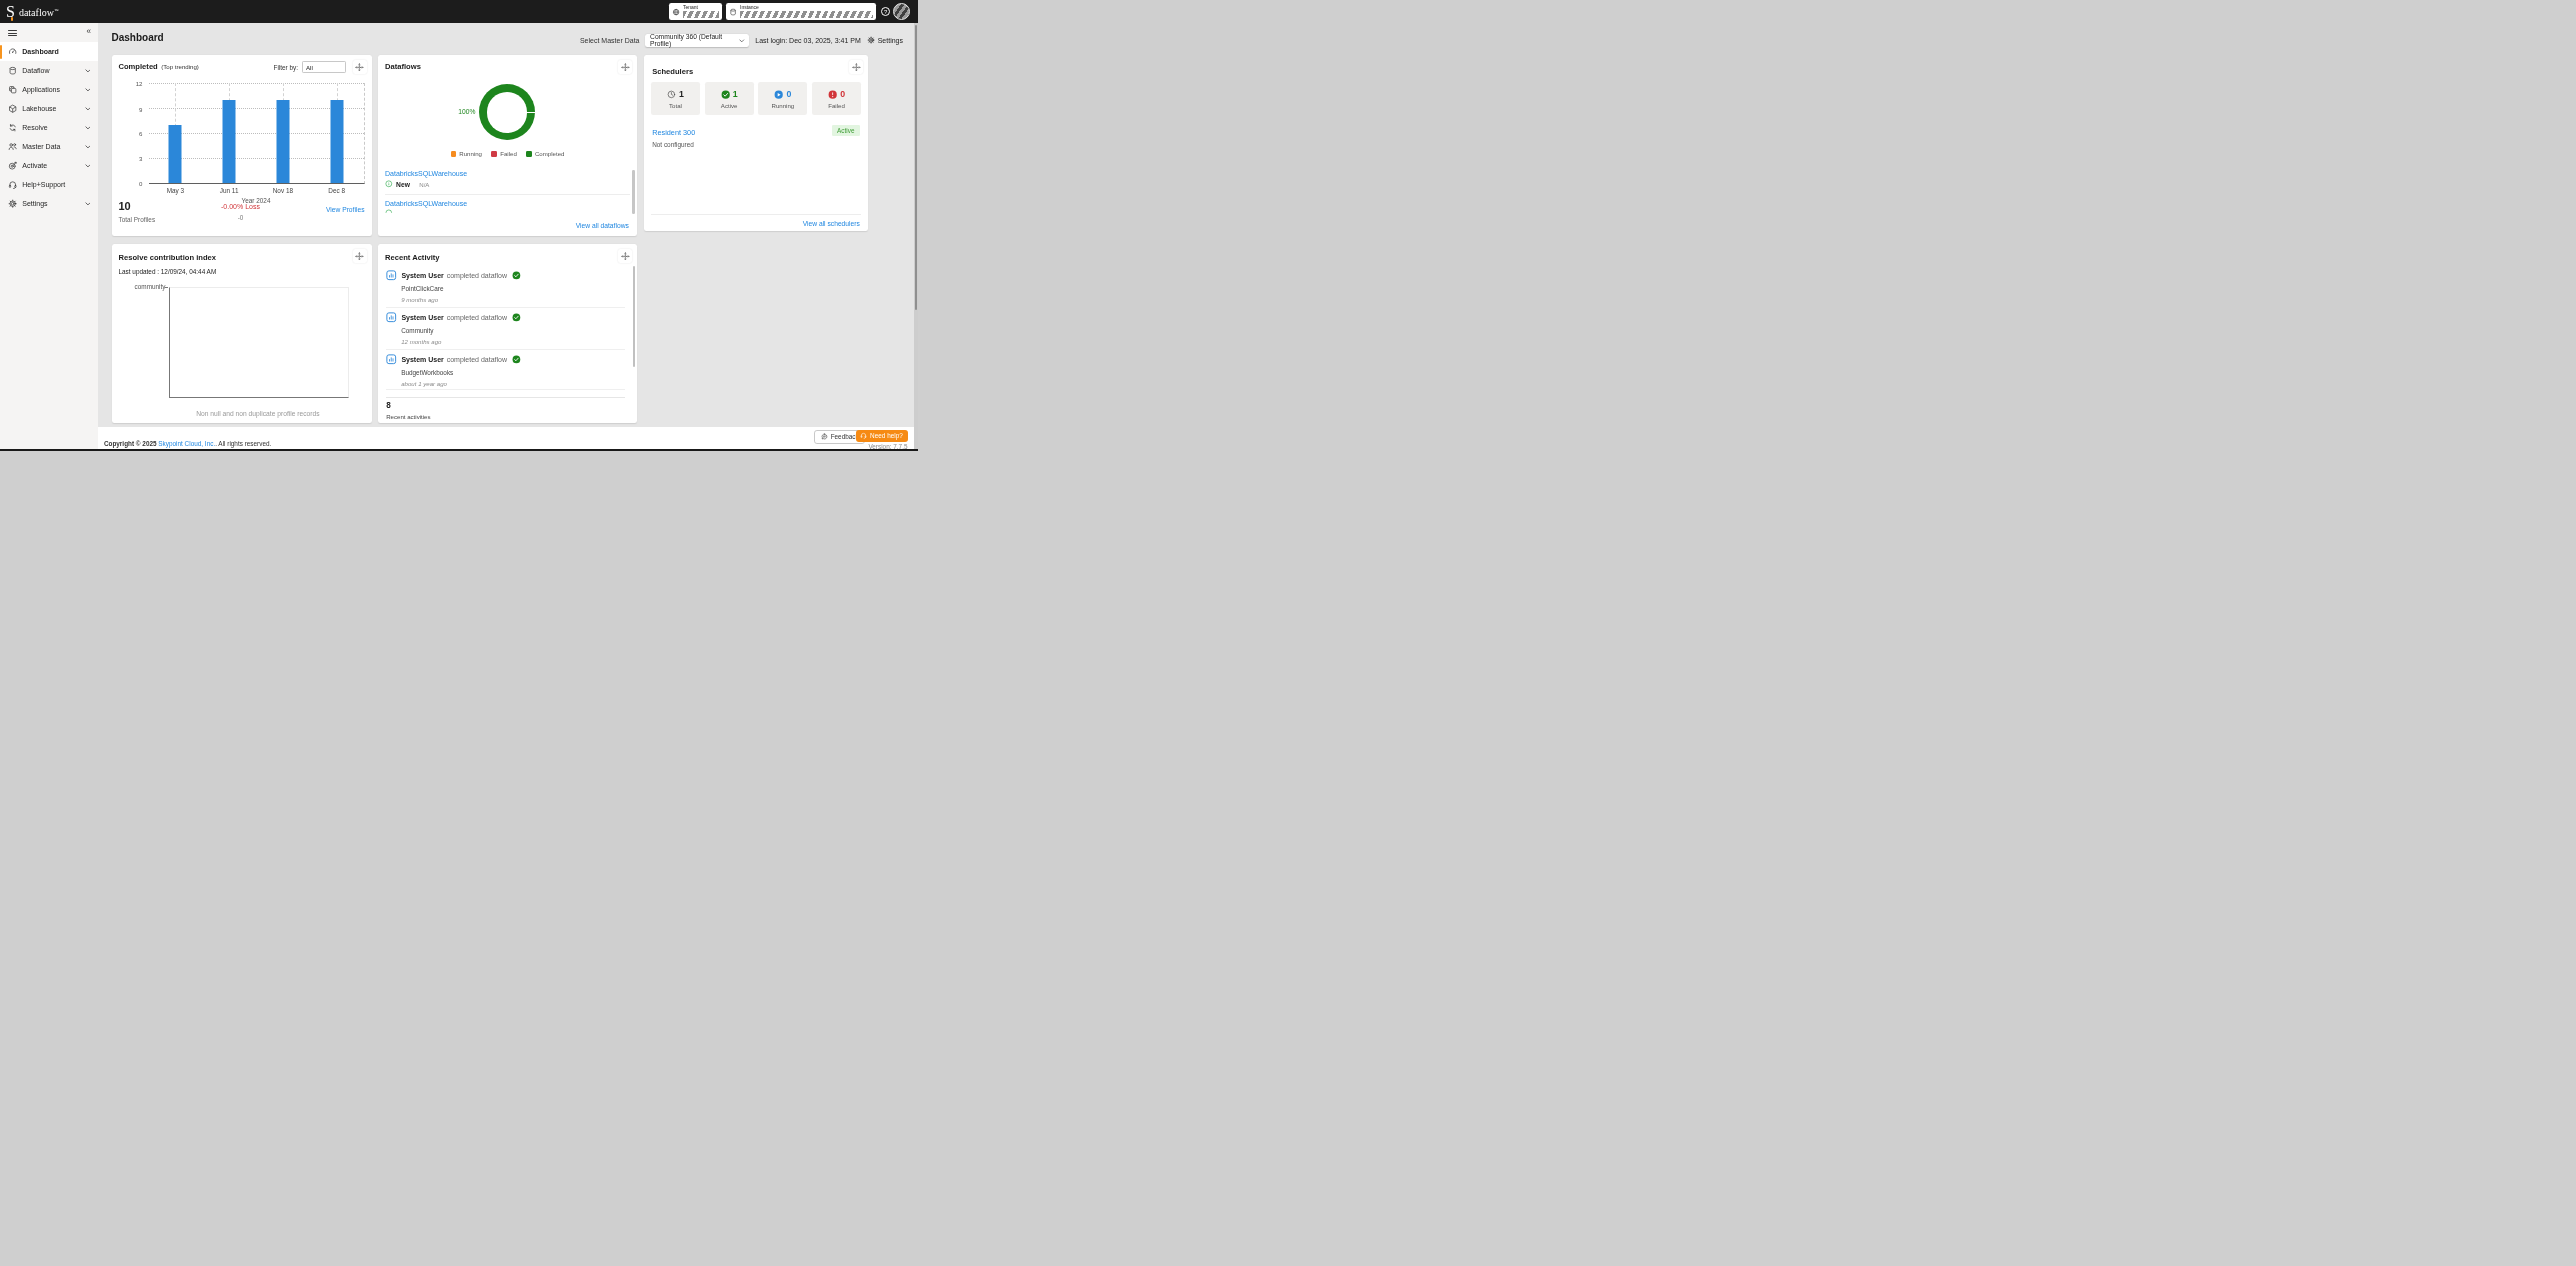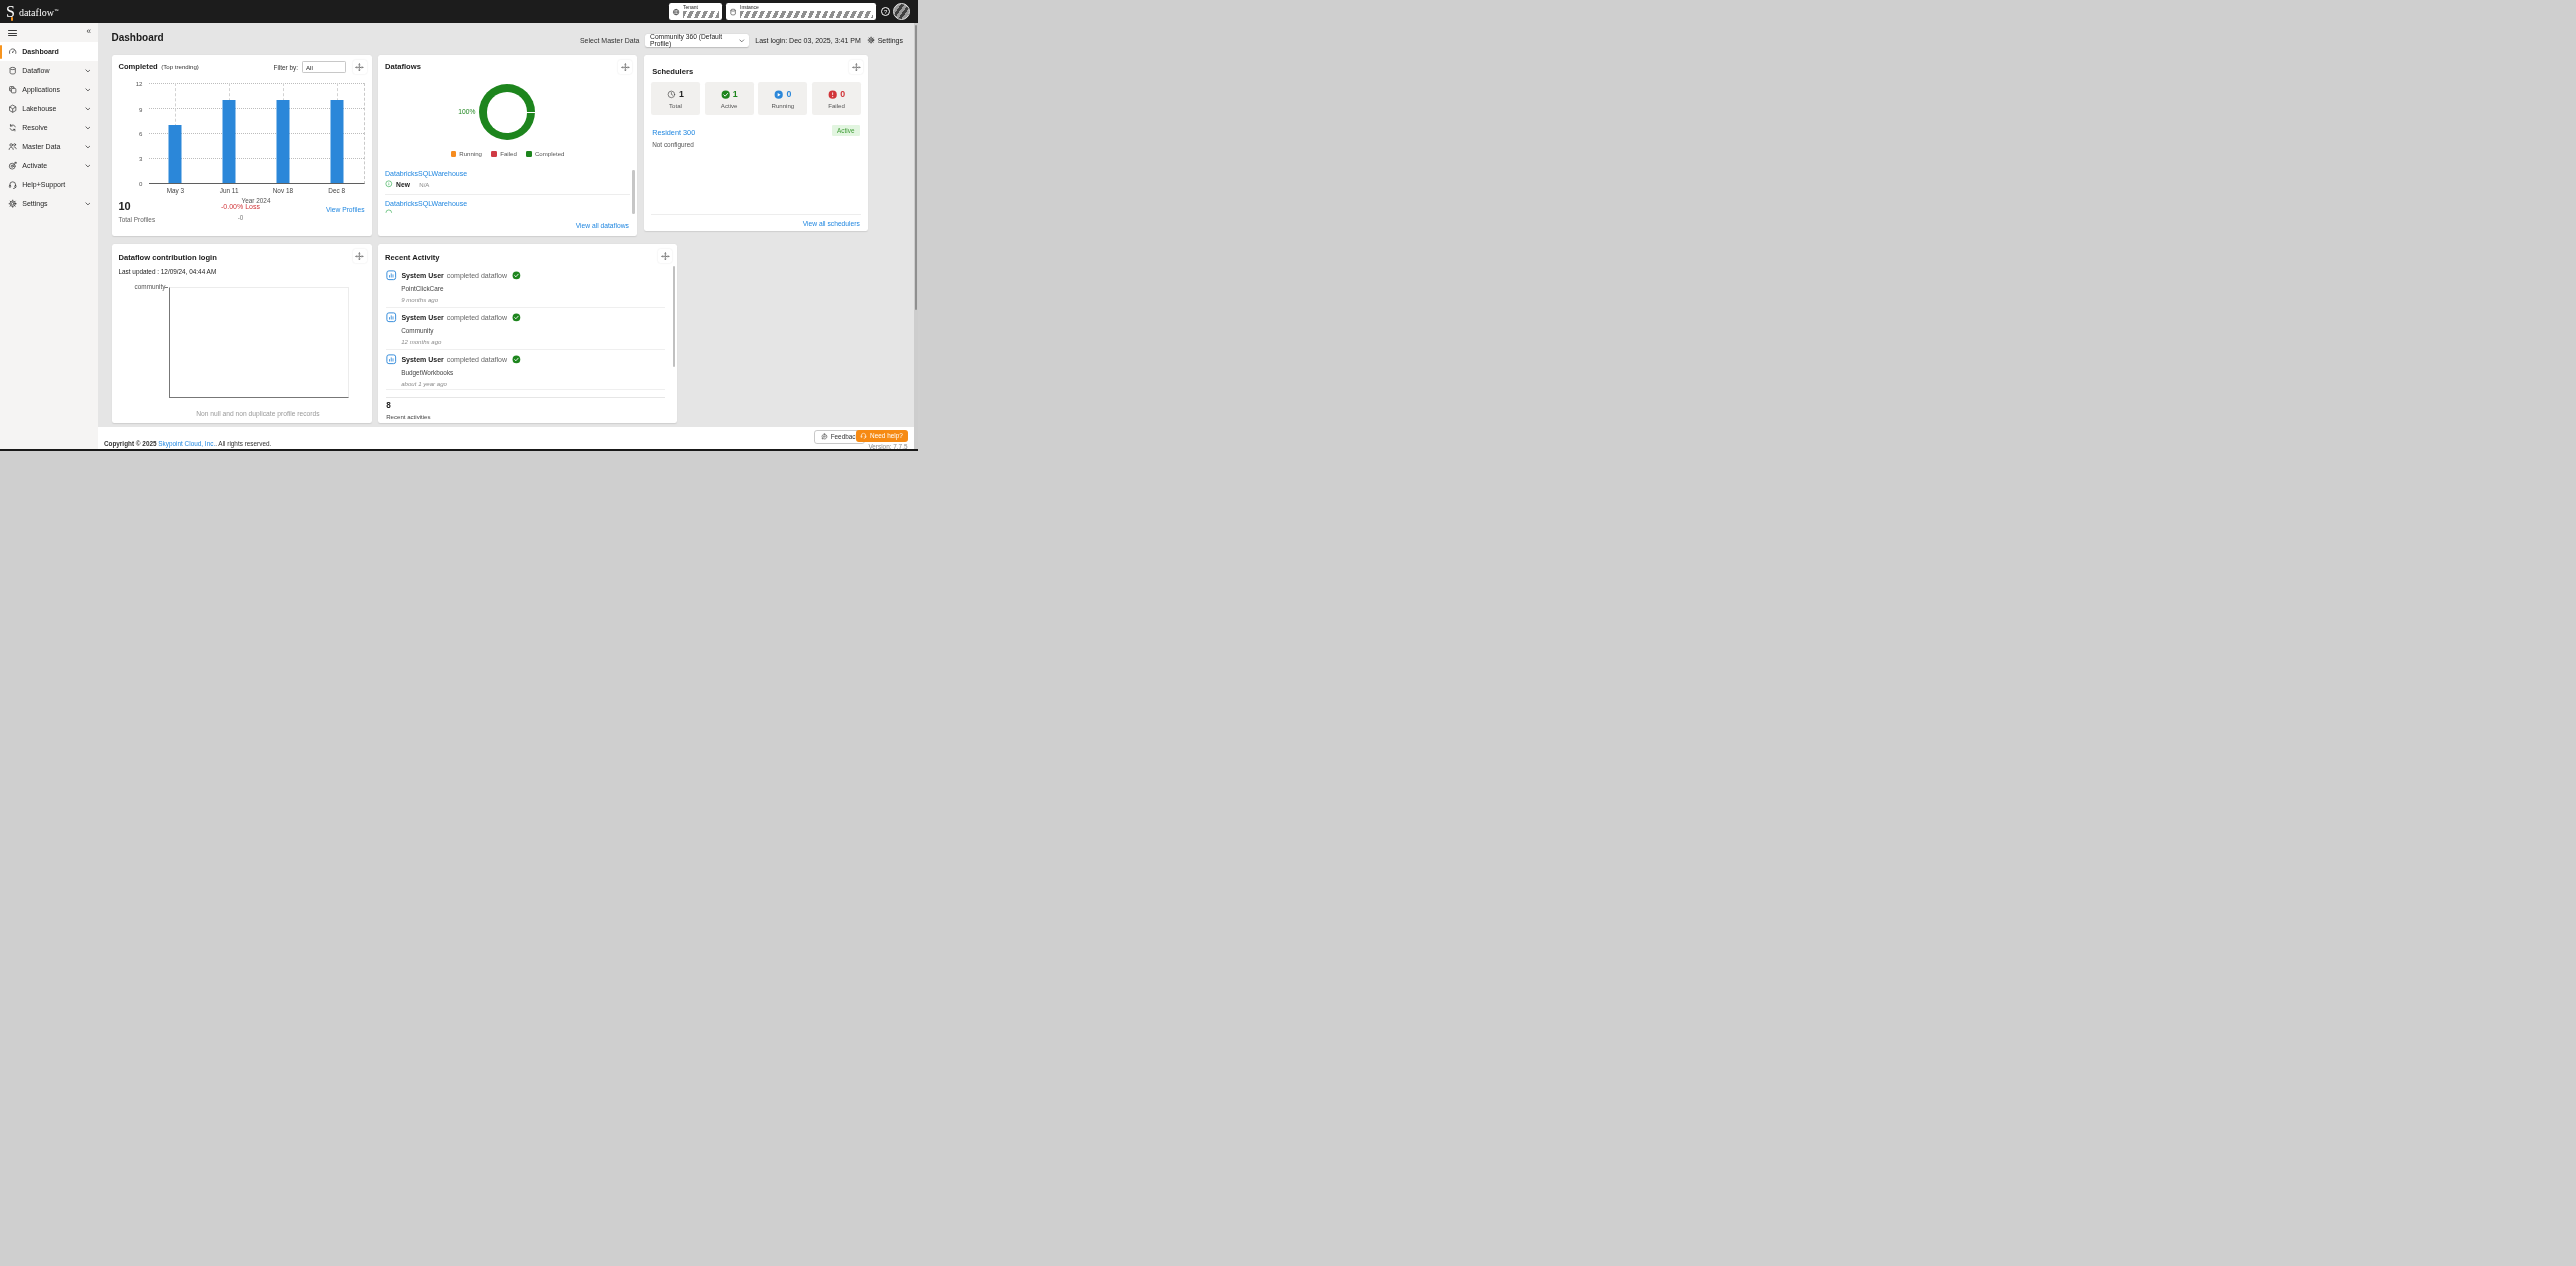--- a/index.html
+++ b/index.html
@@ -102,21 +102,21 @@
   .sched-div{position:absolute;left:7px;right:7px;top:159px;border-top:0.6px solid #ededed;}
   .sched-view{position:absolute;right:8.2px;top:165px;font-size:6.7px;}
   
   .card-contrib{left:13.5px;top:221px;width:260px;height:179px;}
   .contrib-updated{position:absolute;left:7px;top:23.4px;font-size:6.4px;color:#222;}
   .contrib-plot{position:absolute;left:57px;top:43px;width:180px;height:111px;border:0.6px solid #ececec;border-left:0.9px solid #777;border-bottom:0.9px solid #777;box-sizing:border-box;}
   .contrib-ylabel{position:absolute;right:206px;top:39px;font-size:6.4px;color:#555;}
   .contrib-tick{position:absolute;left:53px;top:43px;width:3.5px;border-top:0.6px solid #777;}
   .contrib-xlabel{position:absolute;left:23.4px;width:246px;top:166px;text-align:center;font-size:6.7px;color:#999;}
   
-  .card-activity{left:280px;top:221px;width:259px;height:179px;padding-left:40px;}
+  .card-activity{left:280px;top:221px;width:259px;height:179px;}
   .act-item{position:absolute;left:8.2px;right:11.7px;}
   .act-row{display:flex;align-items:center;gap:4.7px;}
   .act-texts{display:flex;align-items:baseline;gap:2.9px;}
   .act-user{font-size:7px;font-weight:bold;color:#222;}
   .act-action{font-size:7px;color:#666;}
   .act-name{font-size:6.4px;color:#444;margin:4.1px 0 0 15px;}
   .act-time{font-size:6.1px;color:#8a8a8a;font-style:italic;margin:4.1px 0 0 15px;}
   .act-div{position:absolute;left:8.2px;right:11.7px;border-top:0.6px solid #efefef;}
   .act-count{position:absolute;left:8.2px;top:157px;font-size:8.2px;font-weight:bold;color:#222;}
   .act-count-label{position:absolute;left:8.2px;top:169px;font-size:6.1px;color:#444;}
@@ -543,21 +543,21 @@
       </div>
 
       <span class="link sched-name">Resident 300</span>
       <span class="sched-badge">Active</span>
       <span class="sched-status">Not configured</span>
       <div class="sched-div"></div>
       <span class="link sched-view">View all schedulers</span>
     </div>
 
     <div class="card card-contrib">
-      <span class="card-title" style="position:absolute;left:7px;top:8.2px;">Dataflow contribution login</span>
+      <span class="card-title" style="position:absolute;left:7px;top:8.2px;">Resolve contribution index</span>
       <div class="move-btn">
         <svg width="8.8" height="8.8" viewBox="0 0 16 16" fill="none" stroke="#555" stroke-width="1.2" stroke-linecap="round">
             <circle cx="8" cy="8" r="1.5"></circle>
             <line x1="8" y1="1.6" x2="8" y2="5.2"></line>
             <polyline points="6.7,2.9 8,1.6 9.3,2.9"></polyline>
             <line x1="8" y1="10.8" x2="8" y2="14.4"></line>
             <polyline points="6.7,13.1 8,14.4 9.3,13.1"></polyline>
             <line x1="1.6" y1="8" x2="5.2" y2="8"></line>
             <polyline points="2.9,6.7 1.6,8 2.9,9.3"></polyline>
             <line x1="10.8" y1="8" x2="14.4" y2="8"></line>

